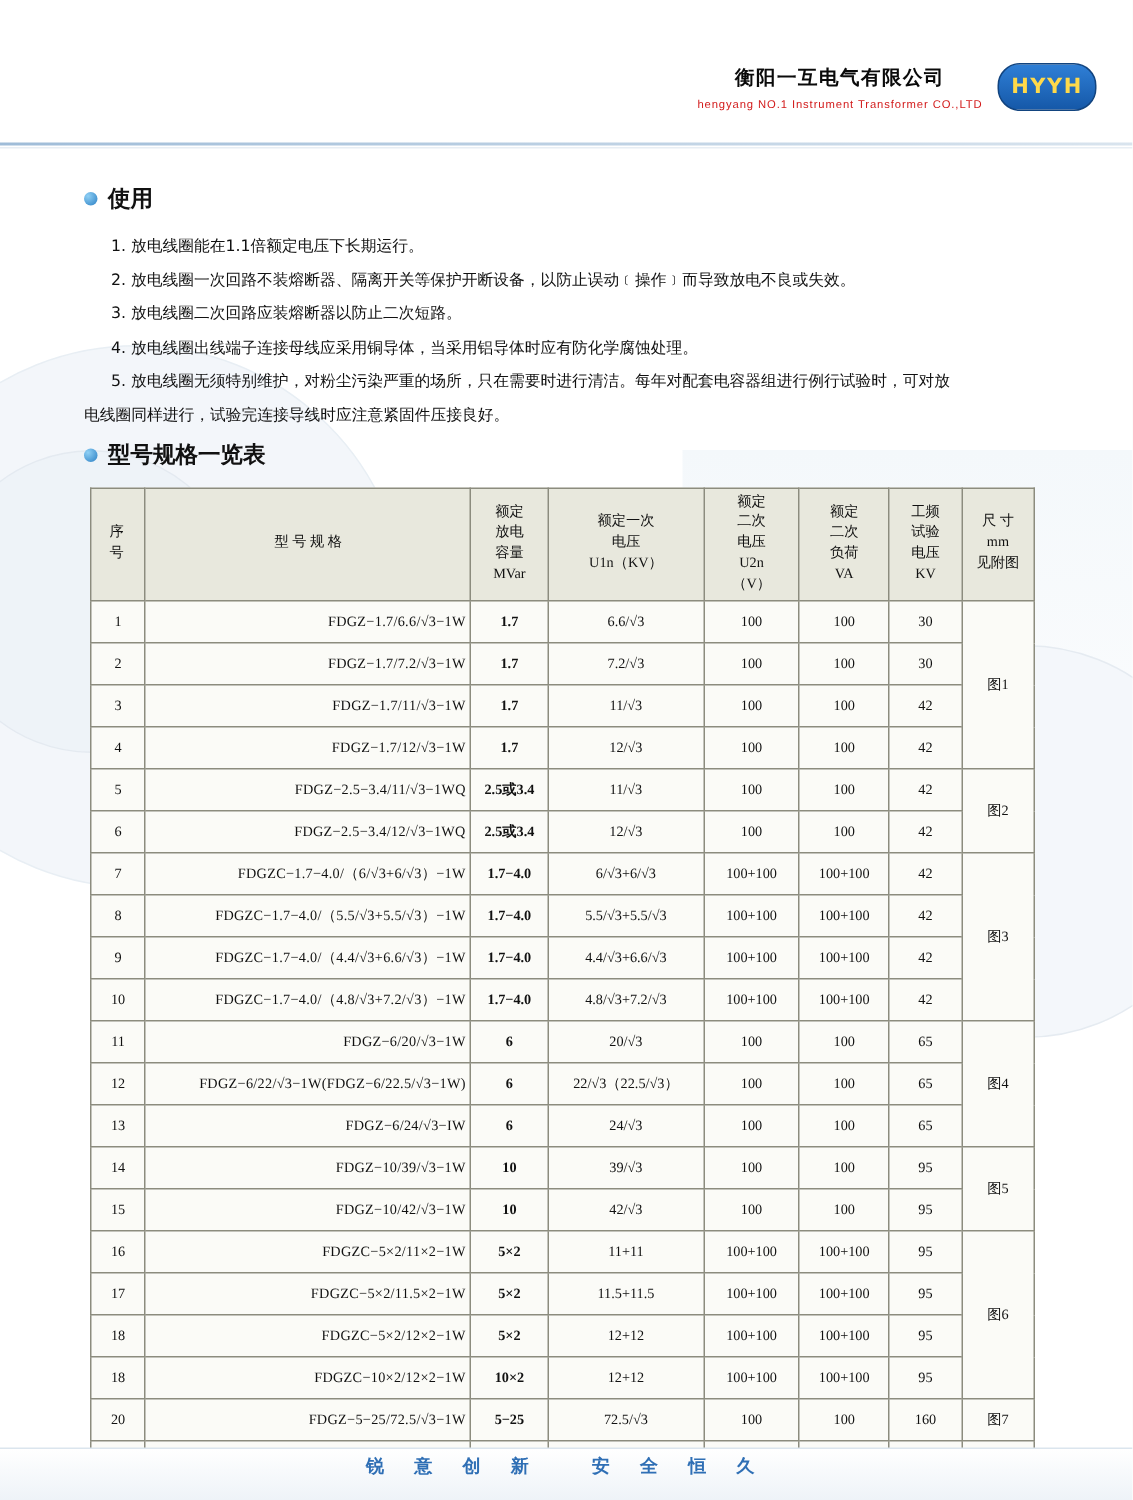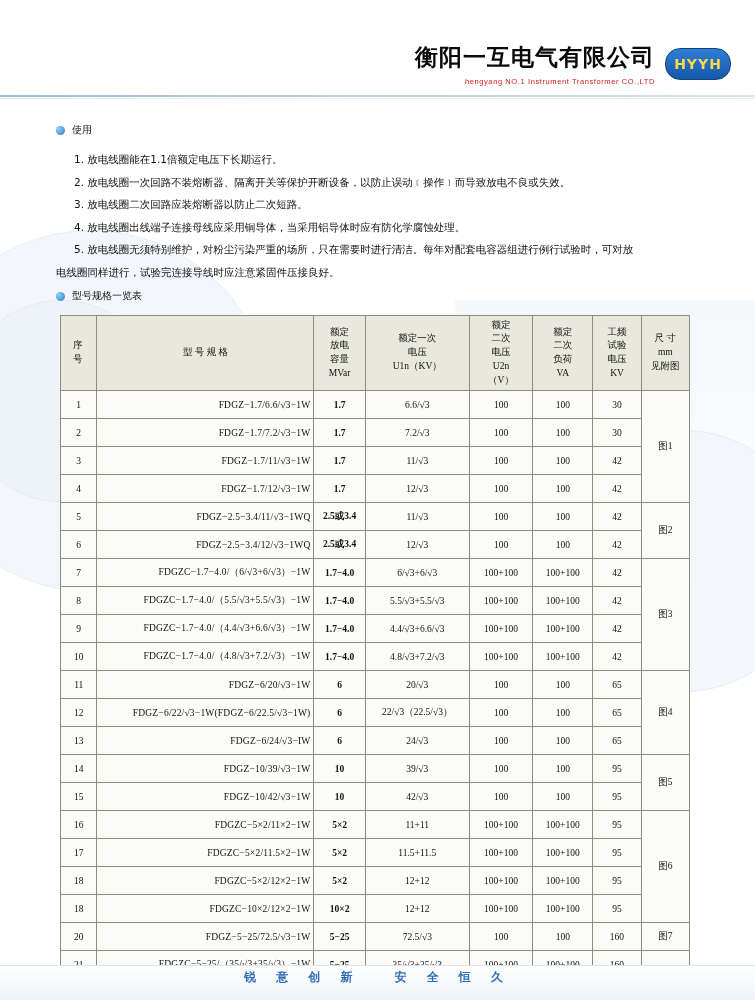--- a/index.html
+++ b/index.html
@@ -22,21 +22,21 @@
     position:relative;height:95px;
   }
   .header-inner{
     position:absolute;right:24px;top:42px;text-align:right;
     display:flex;align-items:center;gap:10px;
   }
   .company{
     text-align:right;
   }
   .company .cn{
-    font-size:23px;font-weight:bold;color:#0a0a0a;letter-spacing:1px;
+    font-size:13px;font-weight:bold;color:#0a0a0a;letter-spacing:1px;
     font-family:"DejaVu Sans", sans-serif;
     text-align:center;
   }
   .company .en{
     font-size:7.5px;color:#d21a1a;letter-spacing:.6px;margin-top:4px;
     font-family:"Liberation Sans", sans-serif;
   }
   .logo{
     width:64px;height:30px;border-radius:15px;
     background:linear-gradient(180deg,#2f7fd6,#1558a8);
@@ -57,21 +57,21 @@
 
   .sec-head{
     display:flex;align-items:center;gap:7px;margin:6px 0 12px 0;
   }
   .bullet{
     width:9px;height:9px;border-radius:50%;
     background:radial-gradient(circle at 30% 30%, #8fd0f5, #2b7fc4);
     display:inline-block;flex:0 0 auto;
   }
   .sec-title{
-    font-size:10px;font-weight:normal;color:#111;
+    font-size:15px;font-weight:bold;color:#111;
     font-family:"DejaVu Sans", sans-serif;
   }
 
   .para{
     font-size:10.5px;line-height:2.05;color:#111;
     font-family:"DejaVu Sans", sans-serif;
     margin:0 0 1px 0;
     text-indent:0;
   }
   .para.indent{padding-left:18px;}

